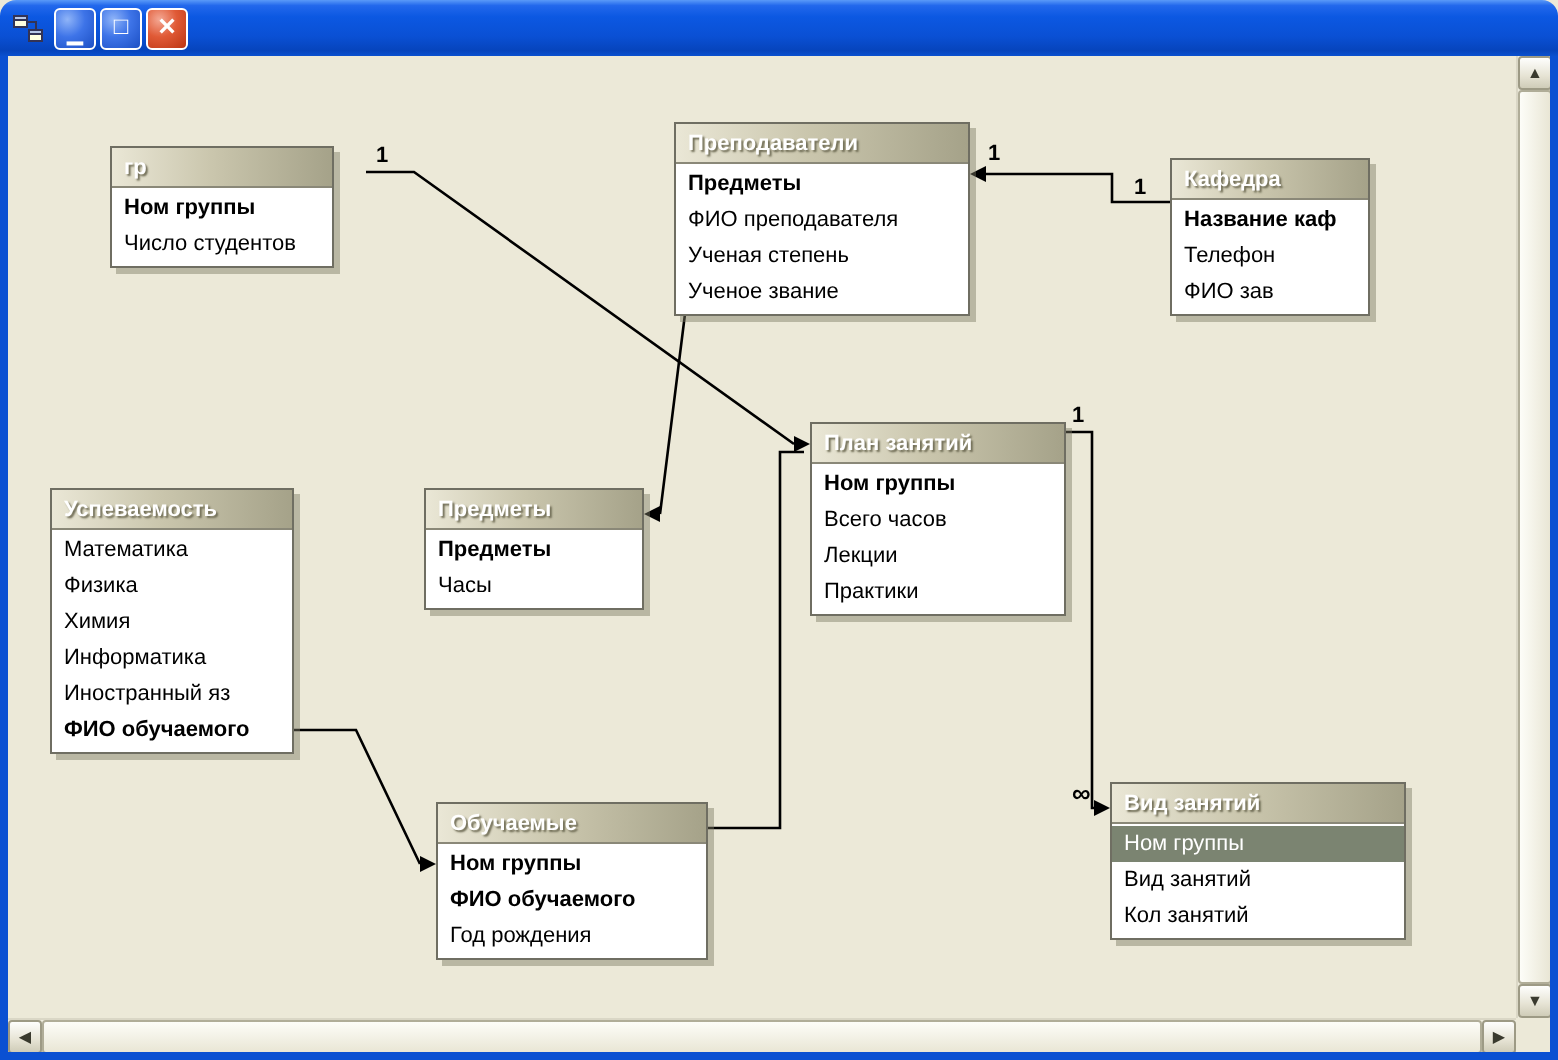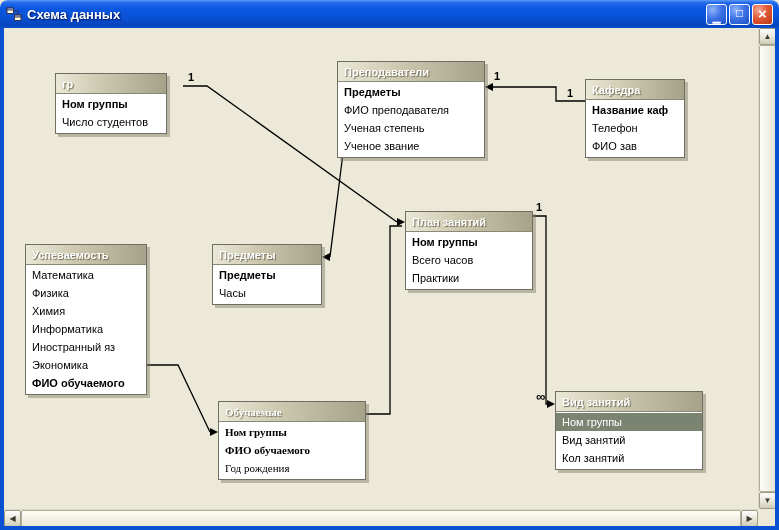--- a/index.html
+++ b/index.html
@@ -164,40 +164,40 @@
           </div>
         </div>
         <div class="tbox" style="left: 25px; top: 228px; width: 122px;">
           <div class="tbox-title">Успеваемость</div>
           <div class="tbox-body">
             <div class="frow">Математика</div>
             <div class="frow">Физика</div>
             <div class="frow">Химия</div>
             <div class="frow">Информатика</div>
             <div class="frow">Иностранный яз</div>
-            <div class="frow">Экономика</div>
             <div class="frow bold">ФИО обучаемого</div>
           </div>
         </div>
         <div class="tbox" style="left: 212px; top: 228px; width: 110px;">
           <div class="tbox-title">Предметы</div>
           <div class="tbox-body">
             <div class="frow bold">Предметы</div>
             <div class="frow">Часы</div>
           </div>
         </div>
         <div class="tbox" style="left: 405px; top: 195px; width: 128px;">
           <div class="tbox-title">План занятий</div>
           <div class="tbox-body">
             <div class="frow bold">Ном группы</div>
             <div class="frow">Всего часов</div>
+            <div class="frow">Лекции</div>
             <div class="frow">Практики</div>
           </div>
         </div>
-        <div class="tbox" style="left: 218px; top: 385px; width: 148px; font-family: Liberation Serif, serif;">
+        <div class="tbox" style="left: 218px; top: 385px; width: 136px;">
           <div class="tbox-title">Обучаемые</div>
           <div class="tbox-body">
             <div class="frow bold">Ном группы</div>
             <div class="frow bold">ФИО обучаемого</div>
             <div class="frow">Год рождения</div>
           </div>
         </div>
         <div class="tbox" style="left: 555px; top: 375px; width: 148px;">
           <div class="tbox-title">Вид занятий</div>
           <div class="tbox-body">
@@ -212,21 +212,20 @@
   <div class="titlebar">
     <span class="win-icon">
       <svg width="16" height="16" viewBox="0 0 16 16">
         <rect x="1" y="2" width="6.5" height="5.5" fill="#FFFFE0" stroke="#333355" stroke-width="1"></rect>
         <rect x="1" y="2" width="6.5" height="2" fill="#B8C8E8" stroke="#333355" stroke-width="1"></rect>
         <path d="M7.5 5 L12 5 L12 9" stroke="#333355" fill="none" stroke-width="1"></path>
         <rect x="8.5" y="9" width="6.5" height="5.5" fill="#FFFFE0" stroke="#333355" stroke-width="1"></rect>
         <rect x="8.5" y="9" width="6.5" height="2" fill="#B8C8E8" stroke="#333355" stroke-width="1"></rect>
       </svg>
     </span>
-    <span class="title-text">Схема данных</span>
     <span class="win-buttons">
       <span class="winbtn min">
           <span>▁</span>
         </span>
       <span class="winbtn max">
           <span>□</span>
         </span>
       <span class="winbtn close">
           <span>×</span>
         </span>

